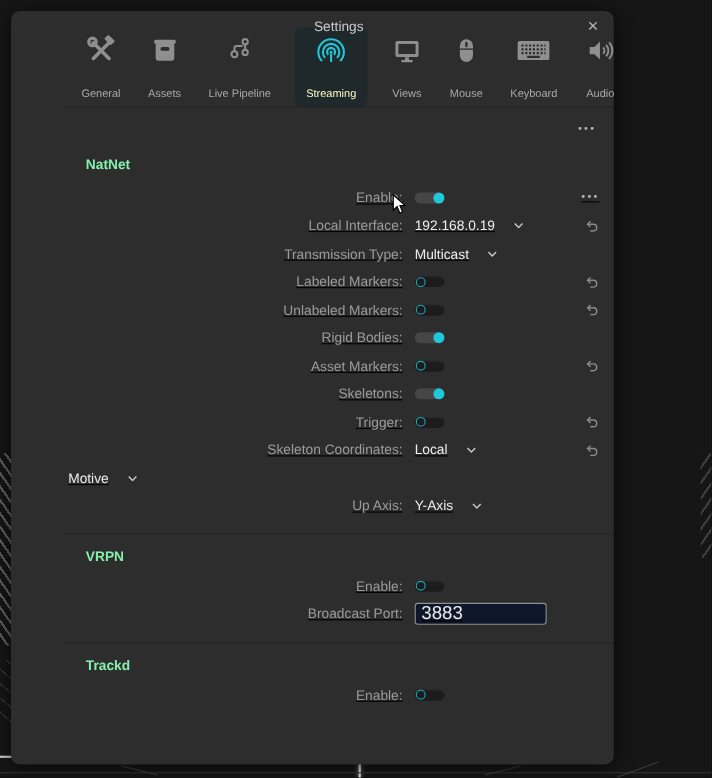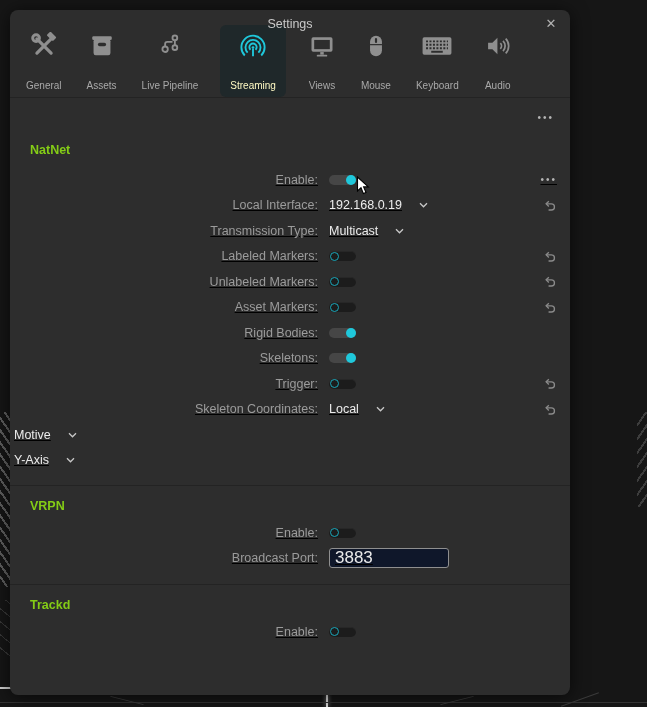--- a/index.html
+++ b/index.html
@@ -15,22 +15,22 @@
   .seg-bright{left:0;top:687px;width:13px;height:2px;background:#cfcfcf;}
   .hatch-right{right:0;top:412px;width:10px;height:95px;opacity:.4;
     background:repeating-linear-gradient(-55deg,transparent 0 6px,rgba(215,215,215,.5) 6px 8px);}
   .vline-center{left:326px;top:694px;width:2px;height:13px;background:#dedede;box-shadow:0 0 4px rgba(255,255,255,.6);}
   .hline-bottom{left:0;top:702px;width:647px;height:1px;background:#333;}
   .tick1{left:110px;top:700px;width:34px;height:1px;background:#3e3e3e;transform:rotate(14deg);}
   .tick2{left:440px;top:700px;width:34px;height:1px;background:#3e3e3e;transform:rotate(-14deg);}
   .tick3{left:560px;top:699px;width:40px;height:1px;background:#3a3a3a;transform:rotate(-20deg);}
 
   
-  .dialog{position:absolute;left:10px;top:10px;width:560px;height:685px;
-          background:#2d2d2d;border-radius:8px;box-shadow:0 2px 18px rgba(0,0,0,.65);}
+  .dialog{position:absolute;left:10px;top:10px;width:500px;height:685px;
+          background:#2d2d2d;border-radius:8px;box-shadow:0 2px 18px rgba(0,0,0,.65);padding-left:48px;}
   .titlebar{position:relative;height:28px;}
   .title{position:absolute;left:0;right:0;top:7px;text-align:center;
          color:#c9c9c9;font-size:12.5px;}
   .close{position:absolute;right:11px;top:6px;color:#b2b2b2;font-size:13px;
          width:16px;height:16px;line-height:16px;text-align:center;cursor:pointer;}
 
   
   .toolbar{display:flex;align-items:flex-end;gap:19px;height:59px;
            padding:0 0 0 13px;border-bottom:1px solid #232323;}
   .tab{display:flex;flex-direction:column;align-items:center;justify-content:flex-end;
@@ -40,21 +40,21 @@
   .tab.selected{background:#1f282a;padding-left:10px;padding-right:10px;border-radius:6px;}
   .tab.selected .tab-label{color:#fef9c3;}
 
   
   .section{border-top:0;}
   .section + .section{border-top:1px solid #232323;}
   .opts-row{height:16px;margin-top:12px;display:flex;justify-content:flex-end;
             padding-right:16px;align-items:center;}
   .dots{font-size:10px;letter-spacing:2px;color:#b4b4b4;cursor:pointer;line-height:10px;}
   .section-title{margin:16px 0 0 20px;height:16px;line-height:16px;
-                 color:#84cc16;font-size:12.5px;font-weight:bold;}
+                 color:#86efac;font-size:12.5px;font-weight:bold;}
   .rows{margin-top:9px;text-decoration:underline;}
   .rows.tight{margin-top:6px;}
   .row{height:25.5px;display:flex;align-items:center;}
   .rlabel{width:308px;padding-right:7px;text-align:right;color:#9b9b9b;
           font-size:12.5px;flex:none;}
   .rcontrol{display:flex;align-items:center;margin-left:4px;flex:1;}
   .rright{margin-left:auto;flex:none;display:flex;justify-content:flex-end;
           align-items:center;padding-right:13px;width:36px;}
 
   .dropdown{display:flex;align-items:center;gap:17px;cursor:pointer;}
@@ -277,44 +277,44 @@
               <span class="revert">
             <svg width="15" height="15" viewBox="0 0 16 16" fill="none" stroke="#8a8a8a" stroke-width="1.4">
                   <path d="M4.5 6.2 H10 a3.3 3.3 0 0 1 0 6.6 H7"></path>
                   <path d="M7.3 3.4 4.4 6.2 7.3 9"></path>
                 </svg>
           </span>
             </div>
         </div>
 
         <div class="row">
+          <div class="rlabel">Rigid Bodies:</div>
+          <div class="rcontrol">
+              <div class="toggle on">
+                <div class="knob"></div>
+              </div>
+            </div>
+          <div class="rright"></div>
+        </div>
+
+        <div class="row">
           <div class="rlabel">Asset Markers:</div>
           <div class="rcontrol">
               <div class="toggle off">
                 <div class="knob"></div>
               </div>
             </div>
           <div class="rright">
               <span class="revert">
             <svg width="15" height="15" viewBox="0 0 16 16" fill="none" stroke="#8a8a8a" stroke-width="1.4">
                   <path d="M4.5 6.2 H10 a3.3 3.3 0 0 1 0 6.6 H7"></path>
                   <path d="M7.3 3.4 4.4 6.2 7.3 9"></path>
                 </svg>
           </span>
             </div>
-        </div>
-
-        <div class="row">
-          <div class="rlabel">Rigid Bodies:</div>
-          <div class="rcontrol">
-              <div class="toggle on">
-                <div class="knob"></div>
-              </div>
-            </div>
-          <div class="rright"></div>
         </div>
 
         <div class="row">
           <div class="rlabel">Skeletons:</div>
           <div class="rcontrol">
               <div class="toggle on">
                 <div class="knob"></div>
               </div>
             </div>
           <div class="rright"></div>
@@ -363,20 +363,21 @@
               <span class="dval">Motive</span>
               <svg class="chev" width="9" height="6" viewBox="0 0 9 6">
                   <path d="M1 1.2 4.5 4.8 8 1.2" stroke="#c8c8c8" stroke-width="1.3" fill="none"></path>
                 </svg>
             </div>
           </div>
           <div class="rright"></div>
         </div>
 
         <div class="row">
+          <div class="rlabel">Up Axis:</div>
           <div class="rcontrol">
             <div class="dropdown">
               <span class="dval">Y-Axis</span>
               <svg class="chev" width="9" height="6" viewBox="0 0 9 6">
                   <path d="M1 1.2 4.5 4.8 8 1.2" stroke="#c8c8c8" stroke-width="1.3" fill="none"></path>
                 </svg>
             </div>
           </div>
           <div class="rright"></div>
         </div>

